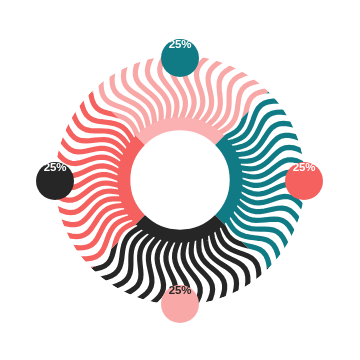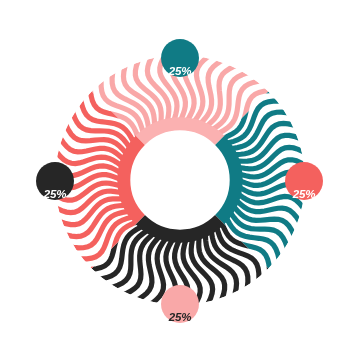--- a/index.html
+++ b/index.html
@@ -27,24 +27,23 @@
     width: 360px;
     height: 360px;
     display: block;
   }
   .badge {
     position: absolute;
     width: 38px;
     height: 38px;
     border-radius: 50%;
     display: flex;
-    align-items: flex-end;
+    align-items: flex-start;
     justify-content: center;
     box-sizing: border-box;
-    font-style: italic;
   }
   .badge-label {
     font-family: "Liberation Sans", sans-serif;
     font-size: 11.5px;
     font-weight: bold;
     letter-spacing: -0.2px;
     line-height: 1;
     user-select: none;
   }
 </style>

